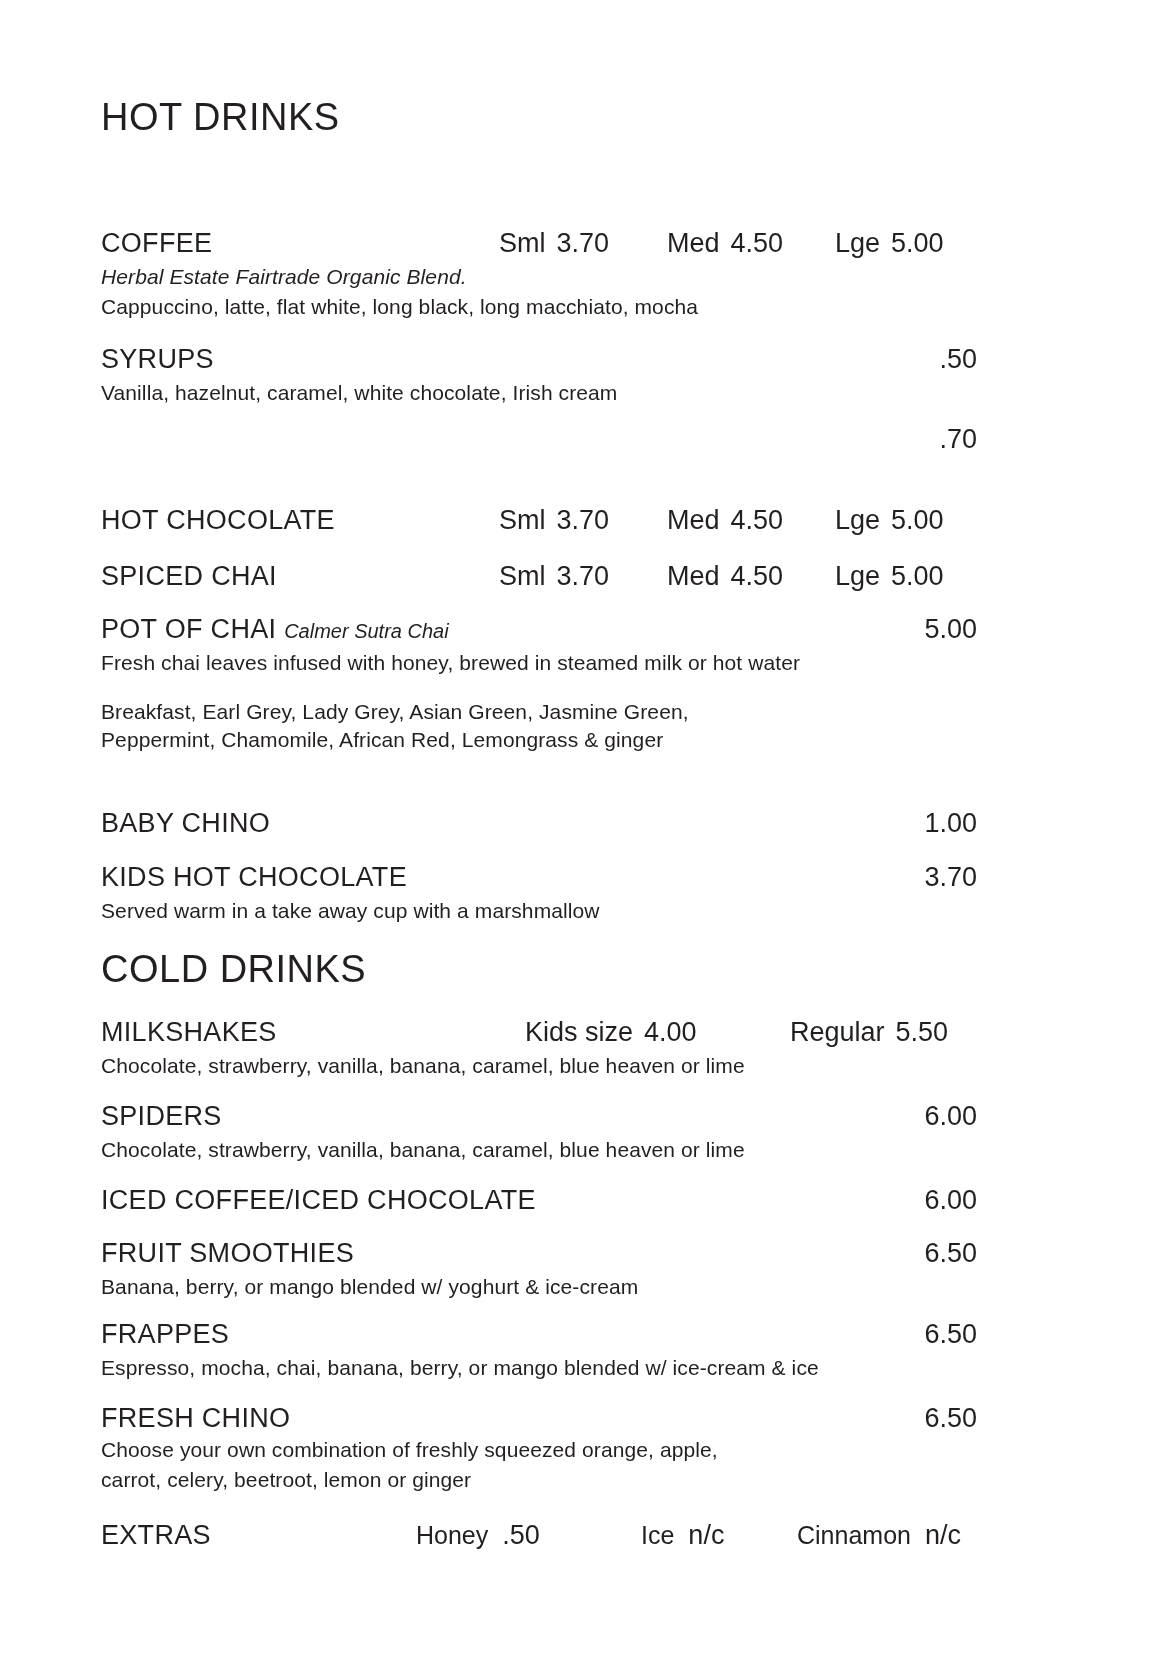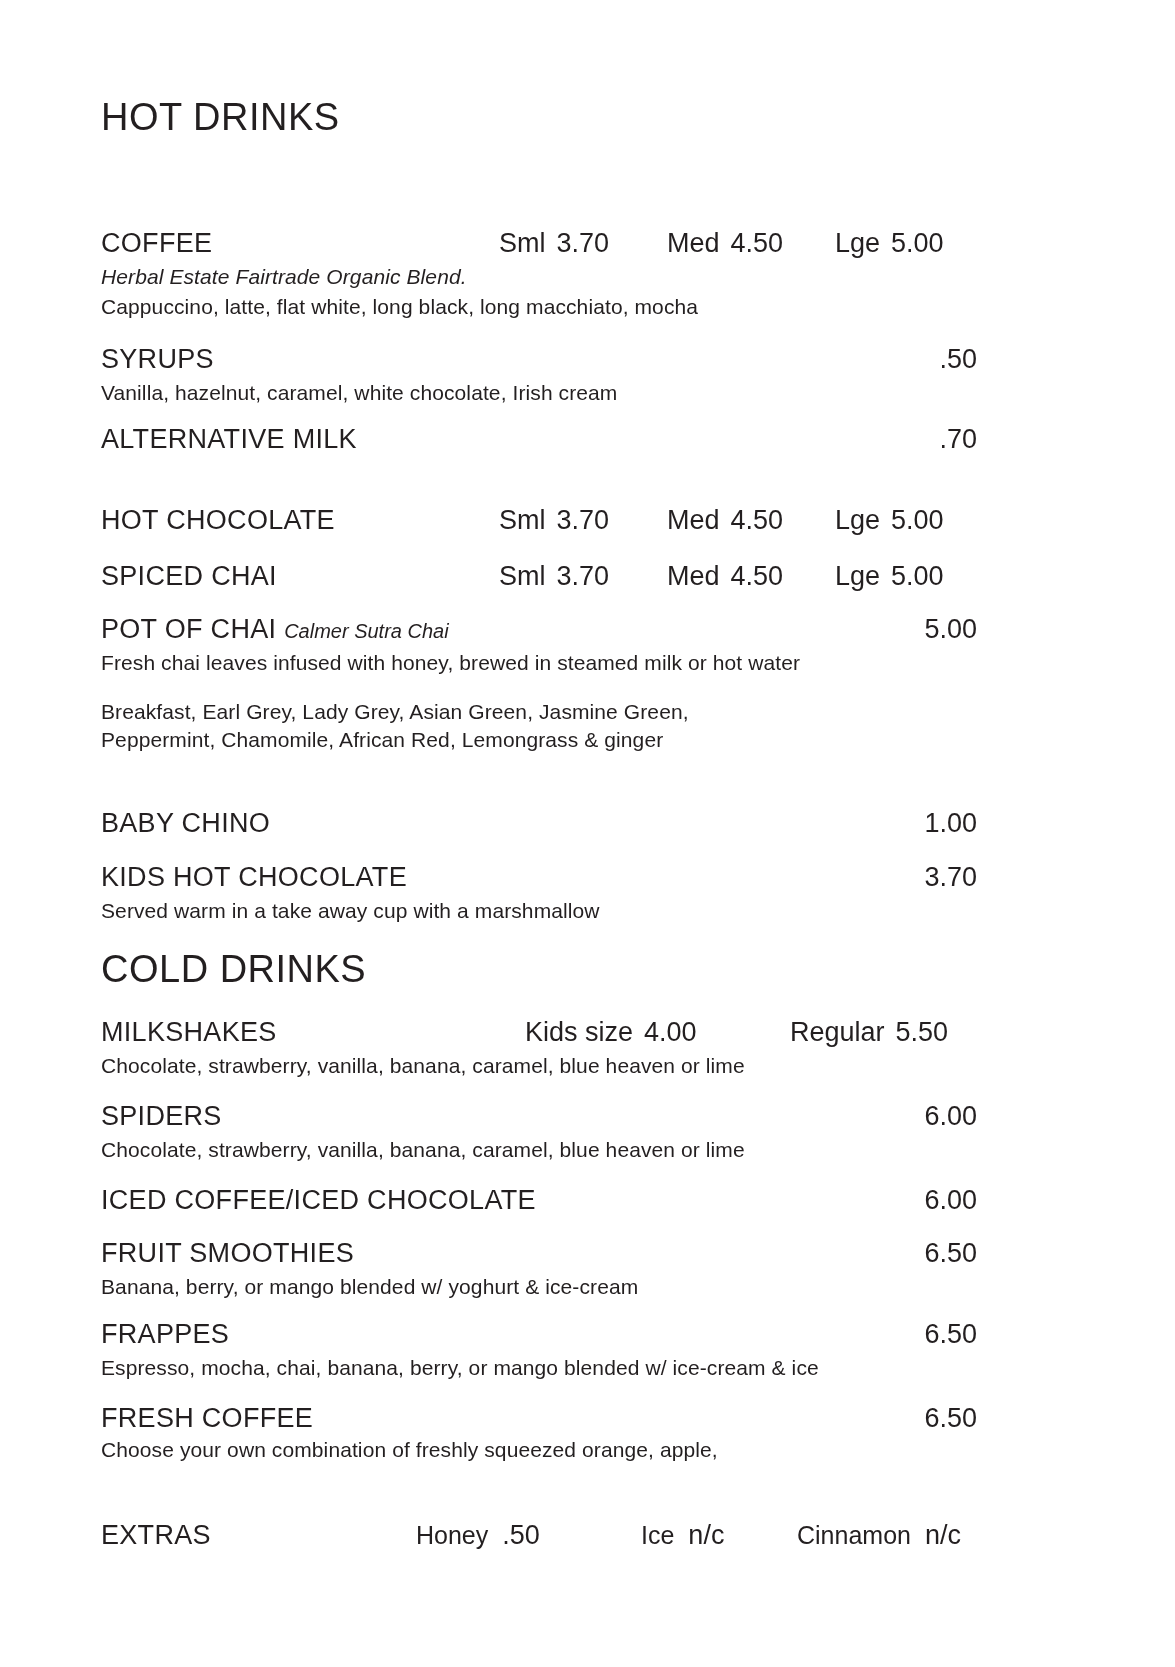--- a/index.html
+++ b/index.html
@@ -35,21 +35,20 @@
 <div class="item" style="top:344px;">
   <div class="row">
     <span class="name">SYRUPS</span>
     <span class="price" style="right:0;">.50</span>
   </div>
   <div class="desc">Vanilla, hazelnut, caramel, white chocolate, Irish cream</div>
 </div>
 
 <div class="item" style="top:424px;">
   <div class="row">
-    <span class="name">ALTERNATIVE MILK</span>
     <span class="price" style="right:0;">.70</span>
   </div>
 </div>
 
 <div class="item" style="top:505px;text-decoration:underline;">
   <div class="row">
     <span class="name">HOT CHOCOLATE</span>
     <span class="price" style="left:398px;"><span class="lbl">Sml</span><span>3.70</span></span>
     <span class="price" style="left:566px;"><span class="lbl">Med</span><span>4.50</span></span>
     <span class="price" style="left:734px;"><span class="lbl">Lge</span><span>5.00</span></span>
@@ -130,24 +129,25 @@
 <div class="item" style="top:1319px;">
   <div class="row">
     <span class="name">FRAPPES</span>
     <span class="price" style="right:0;">6.50</span>
   </div>
   <div class="desc">Espresso, mocha, chai, banana, berry, or mango blended w/ ice-cream &amp; ice</div>
 </div>
 
 <div class="item" style="top:1403px;">
   <div class="row" style="height:32px;">
-    <span class="name">FRESH COFFEE</span>
+    <span class="name">FRESH CHINO</span>
     <span class="price" style="right:0;">6.50</span>
   </div>
   <div class="desc">Choose your own combination of freshly squeezed orange, apple,</div>
+  <div class="desc">carrot, celery, beetroot, lemon or ginger</div>
 </div>
 
 <div class="item" style="top:1520px;">
   <div class="row">
     <span class="name">EXTRAS</span>
     <span class="price" style="left:315px;"><span class="small-lbl">Honey</span><span>.50</span></span>
     <span class="price" style="left:540px;"><span class="small-lbl">Ice</span><span>n/c</span></span>
     <span class="price" style="left:696px;"><span class="small-lbl">Cinnamon</span><span>n/c</span></span>
   </div>
 </div>

